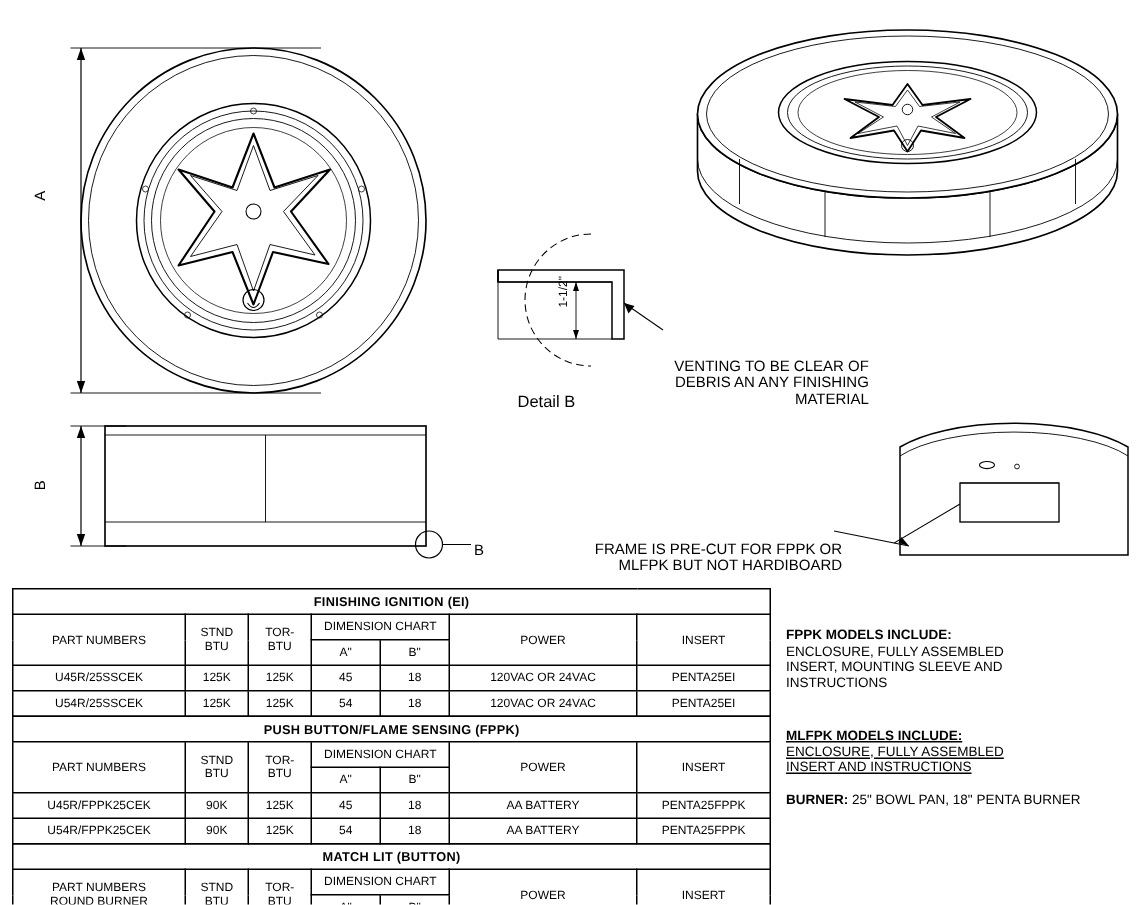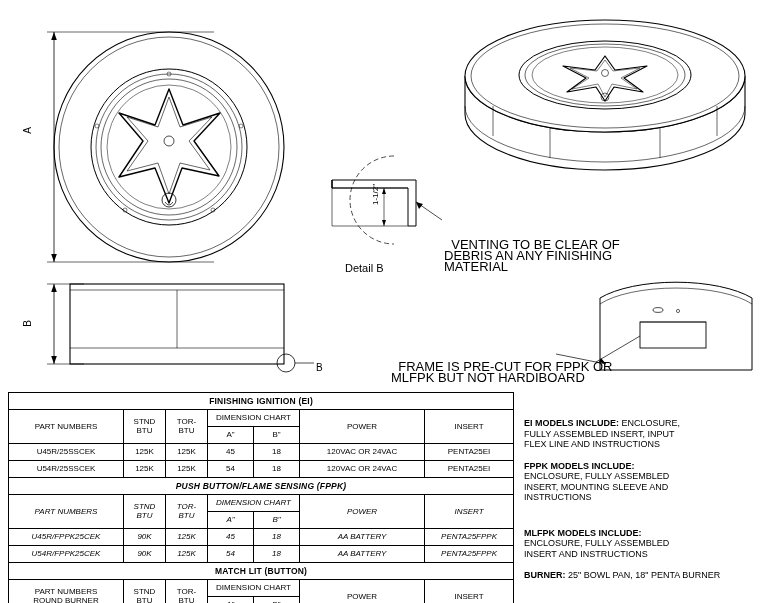--- a/index.html
+++ b/index.html
@@ -6,21 +6,21 @@
   body{
     width:761px;height:603px;
     background:#ffffff;
     font-family:"Liberation Sans", sans-serif;
     color:#000;
     position:relative;
     overflow:hidden;
   }
   .abs{position:absolute;}
   svg{display:block;}
-  .lbl{font-size:13px;line-height:11px;white-space:pre;}
+  .lbl{font-size:10px;line-height:11px;white-space:pre;text-align:right;}
   .detail-cap{font-size:11px;}
 
   
   table.spec{
     border-collapse:collapse;
     table-layout:fixed;
     font-size:8px;
     width:505px;
   }
   table.spec td,table.spec th{
@@ -291,21 +291,21 @@
       <td>125K</td>
       <td>125K</td>
       <td>54</td>
       <td>18</td>
       <td>120VAC OR 24VAC</td>
       <td>PENTA25EI</td>
     </tr>
   </tbody>
     </table>
 
-  <table class="spec" style="margin-top:-1px;font-style:italic;">
+  <table class="spec" style="margin-top:-1px;">
     <colgroup>
       <col style="width:115px">
         <col style="width:42px">
         <col style="width:42px">
       <col style="width:46px">
         <col style="width:46px">
         <col style="width:125px">
         <col style="width:89px">
     </colgroup>
     <tbody>
@@ -375,32 +375,27 @@
     <tr>
       <td>A"</td>
       <td>B"</td>
     </tr>
 
   </tbody>
     </table>
 </div>
 
 <div class="abs" style="left:524px;top:418px;width:232px;">
-  <div class="rt-block" style="margin-bottom:11px;">
-    <b>EI MODELS INCLUDE:</b><span style="white-space:pre-line"> ENCLOSURE,
-FULLY ASSEMBLED INSERT, INPUT
-FLEX LINE AND INSTRUCTIONS</span>
-  </div>
   <div class="rt-block" style="margin-bottom:25px;">
     <b>FPPK MODELS INCLUDE:</b><br>
     <span style="white-space:pre-line">ENCLOSURE, FULLY ASSEMBLED
 INSERT, MOUNTING SLEEVE AND
 INSTRUCTIONS</span>
   </div>
-  <div class="rt-block" style="margin-bottom:11px;">
+  <div class="rt-block" style="margin-bottom:11px;text-decoration:underline;">
     <b>MLFPK MODELS INCLUDE:</b><br>
     <span style="white-space:pre-line">ENCLOSURE, FULLY ASSEMBLED
 INSERT AND INSTRUCTIONS</span>
   </div>
   <div class="rt-block">
     <b>BURNER:</b><span style="white-space:pre-line">  25" BOWL PAN, 18" PENTA BURNER</span>
   </div>
 </div>
 
 </body></html>

